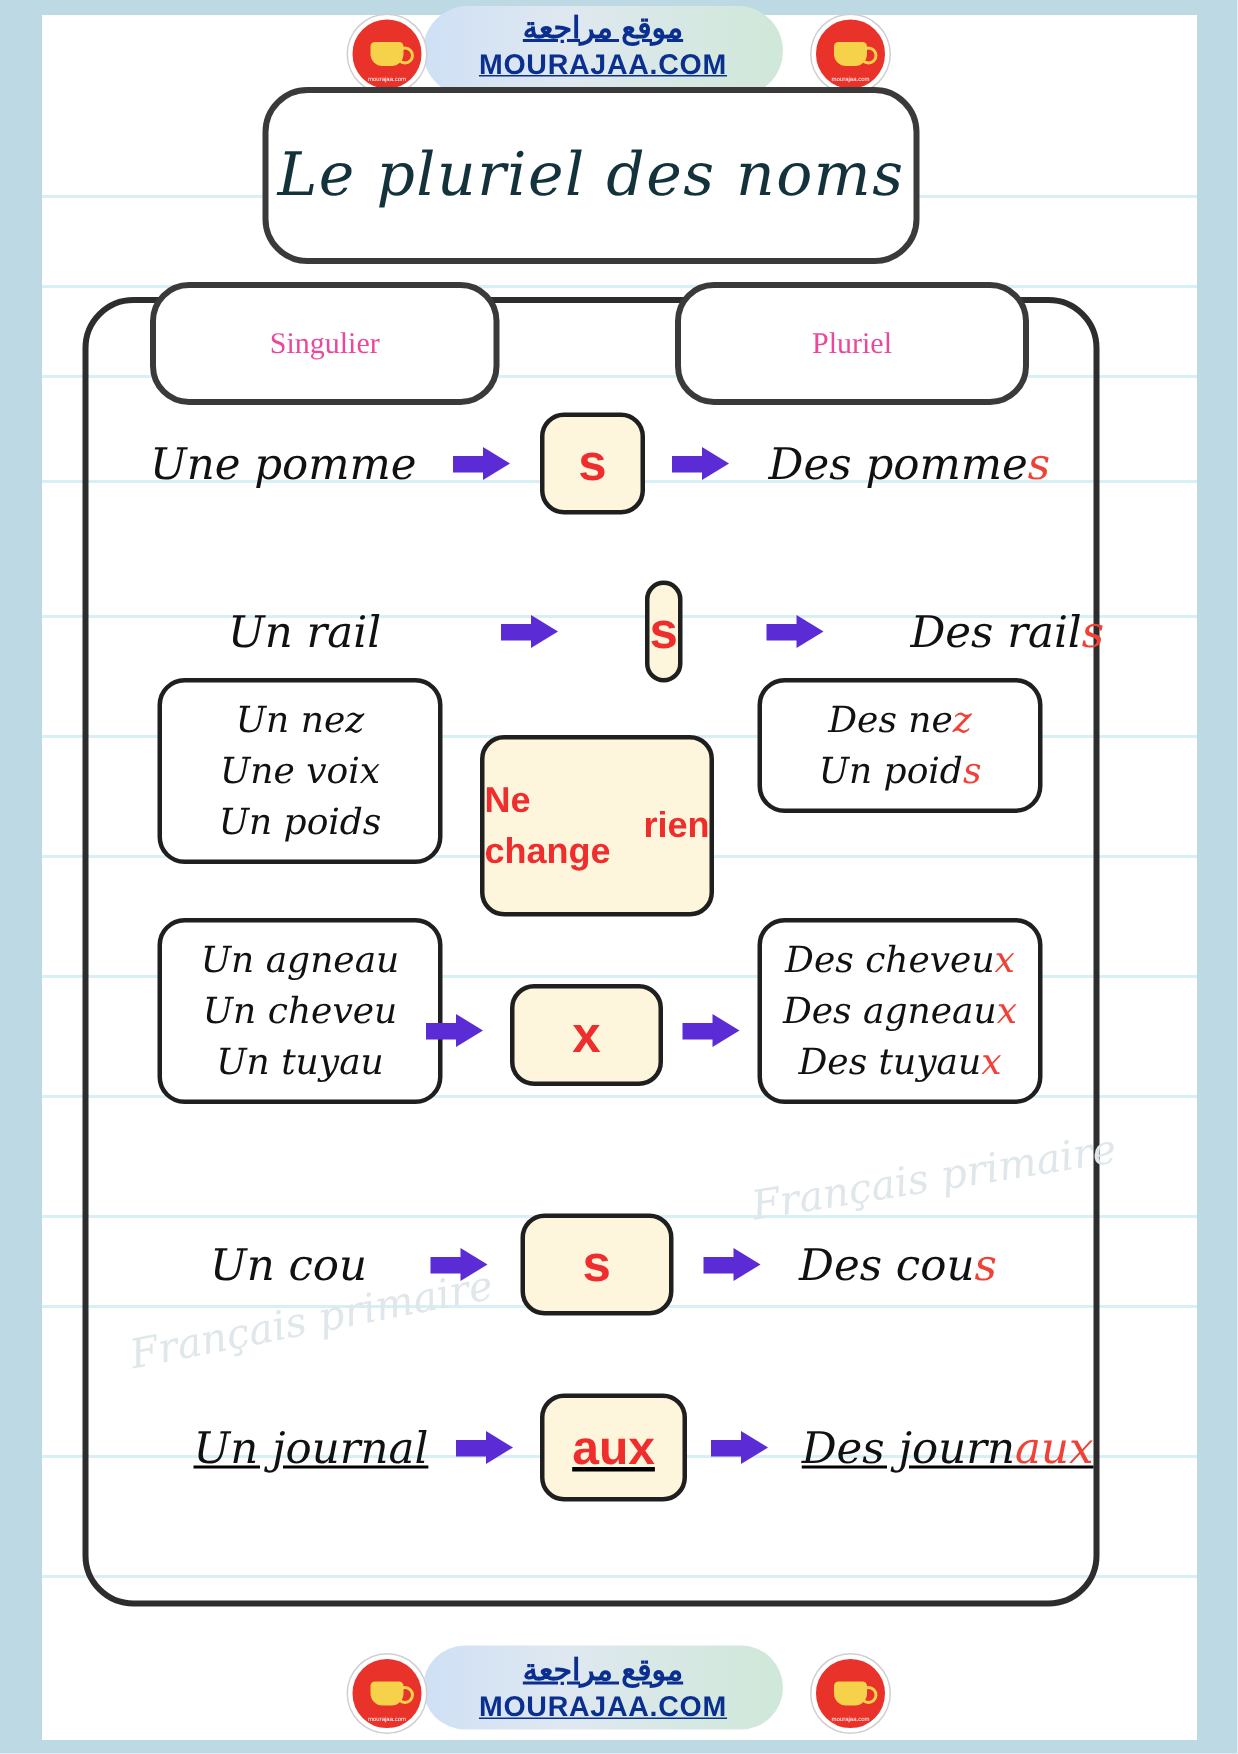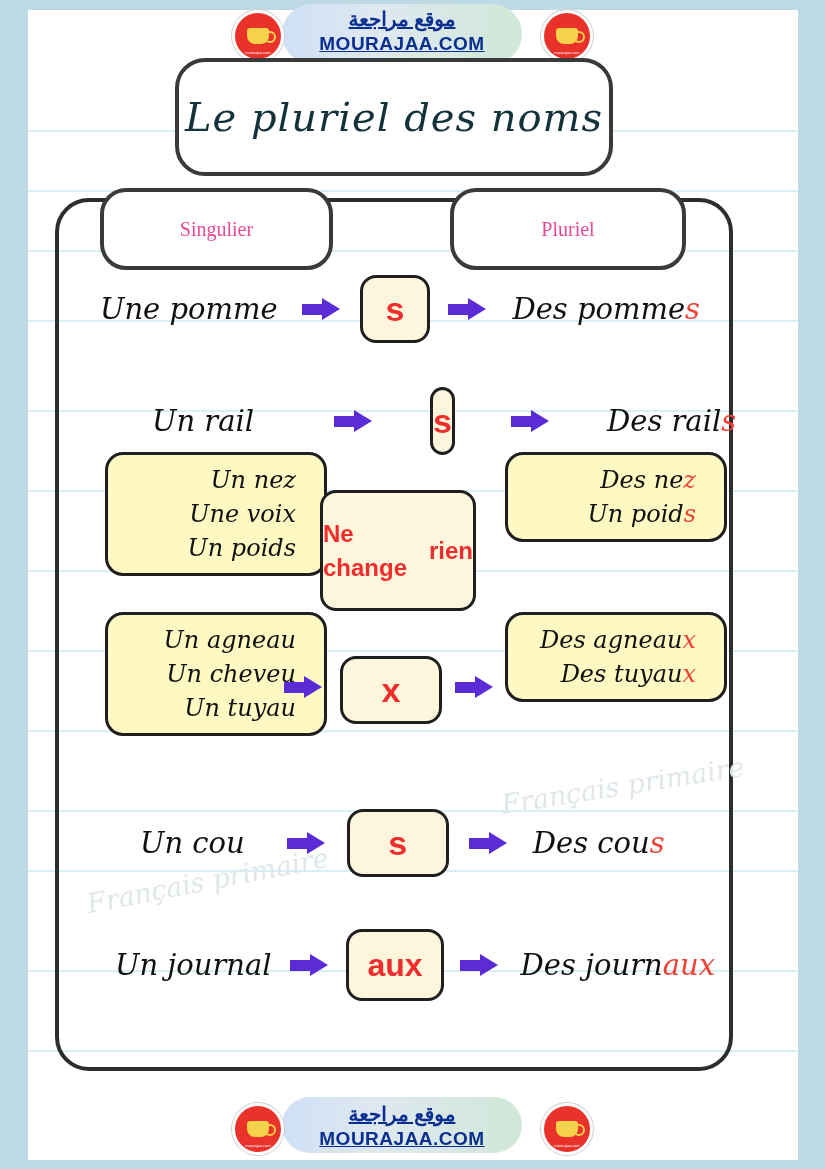--- a/index.html
+++ b/index.html
@@ -117,22 +117,22 @@
   }
   .arrow:before{
     content:"";position:absolute;left:0;top:6px;width:22px;height:11px;background:#5b2bd6;
   }
   .arrow:after{
     content:"";position:absolute;left:20px;top:0;width:0;height:0;
     border-top:11px solid transparent;border-bottom:11px solid transparent;
     border-left:18px solid #5b2bd6;
   }
   .group{
-    border:3px solid #1f1f1f;border-radius:18px;background:#fef9c3;
-    padding:8px 28px;text-align:right;
+    border:3px solid #1f1f1f;border-radius:18px;background:#ffffff;
+    padding:8px 12px;text-align:center;
   }
   .group div{
     font-family:"DejaVu Serif", serif;font-style:italic;font-size:24px;color:#111;
     line-height:34px;white-space:nowrap;
   }
   .group div .r{color:#ef4136;}
   
   .wm{
     position:absolute;color:#dfe7ea;font-family:"DejaVu Serif", serif;font-style:italic;
     font-size:27px;transform:rotate(-11deg);white-space:nowrap;
@@ -239,39 +239,40 @@
   <div>Un agneau</div>
   <div>Un cheveu</div>
   <div>Un tuyau</div>
 </div>
 <div class="arrow" style="position:absolute;left:284px;top:676px;"></div>
 <div class="rulebox" style="position:absolute;left:340px;top:656px;width:96px;height:62px;font-size:34px;">
   <span>x</span>
 </div>
 <div class="arrow" style="position:absolute;left:455px;top:676px;"></div>
 <div class="group" style="position:absolute;left:505px;top:612px;width:160px;">
+  <div><span>Des cheveu</span><span class="r">x</span></div>
   <div><span>Des agneau</span><span class="r">x</span></div>
   <div><span>Des tuyau</span><span class="r">x</span></div>
 </div>
 
 <div class="row" style="left:140px;top:812px;width:560px;height:62px;">
   <div class="word">
     <span>Un cou</span>
   </div>
   <div class="arrow" style="margin-left:42px;"></div>
   <div class="rulebox" style="width:96px;height:62px;font-size:34px;margin-left:20px;">
     <span>s</span>
   </div>
   <div class="arrow" style="margin-left:20px;"></div>
   <div class="word" style="margin-left:24px;">
     <span>Des cou</span><span class="r">s</span>
   </div>
 </div>
 
-<div class="row" style="left:115px;top:932px;width:600px;height:66px;">
+<div class="row" style="left:129px;top:932px;width:600px;height:66px;text-decoration:underline;">
   <div class="word">
     <span>Un journal</span>
   </div>
   <div class="arrow" style="margin-left:18px;"></div>
   <div class="rulebox" style="width:120px;height:66px;font-size:32px;margin-left:16px;">
     <span>aux</span>
   </div>
   <div class="arrow" style="margin-left:16px;"></div>
   <div class="word" style="margin-left:20px;">
     <span>Des journ</span><span class="r">aux</span>

